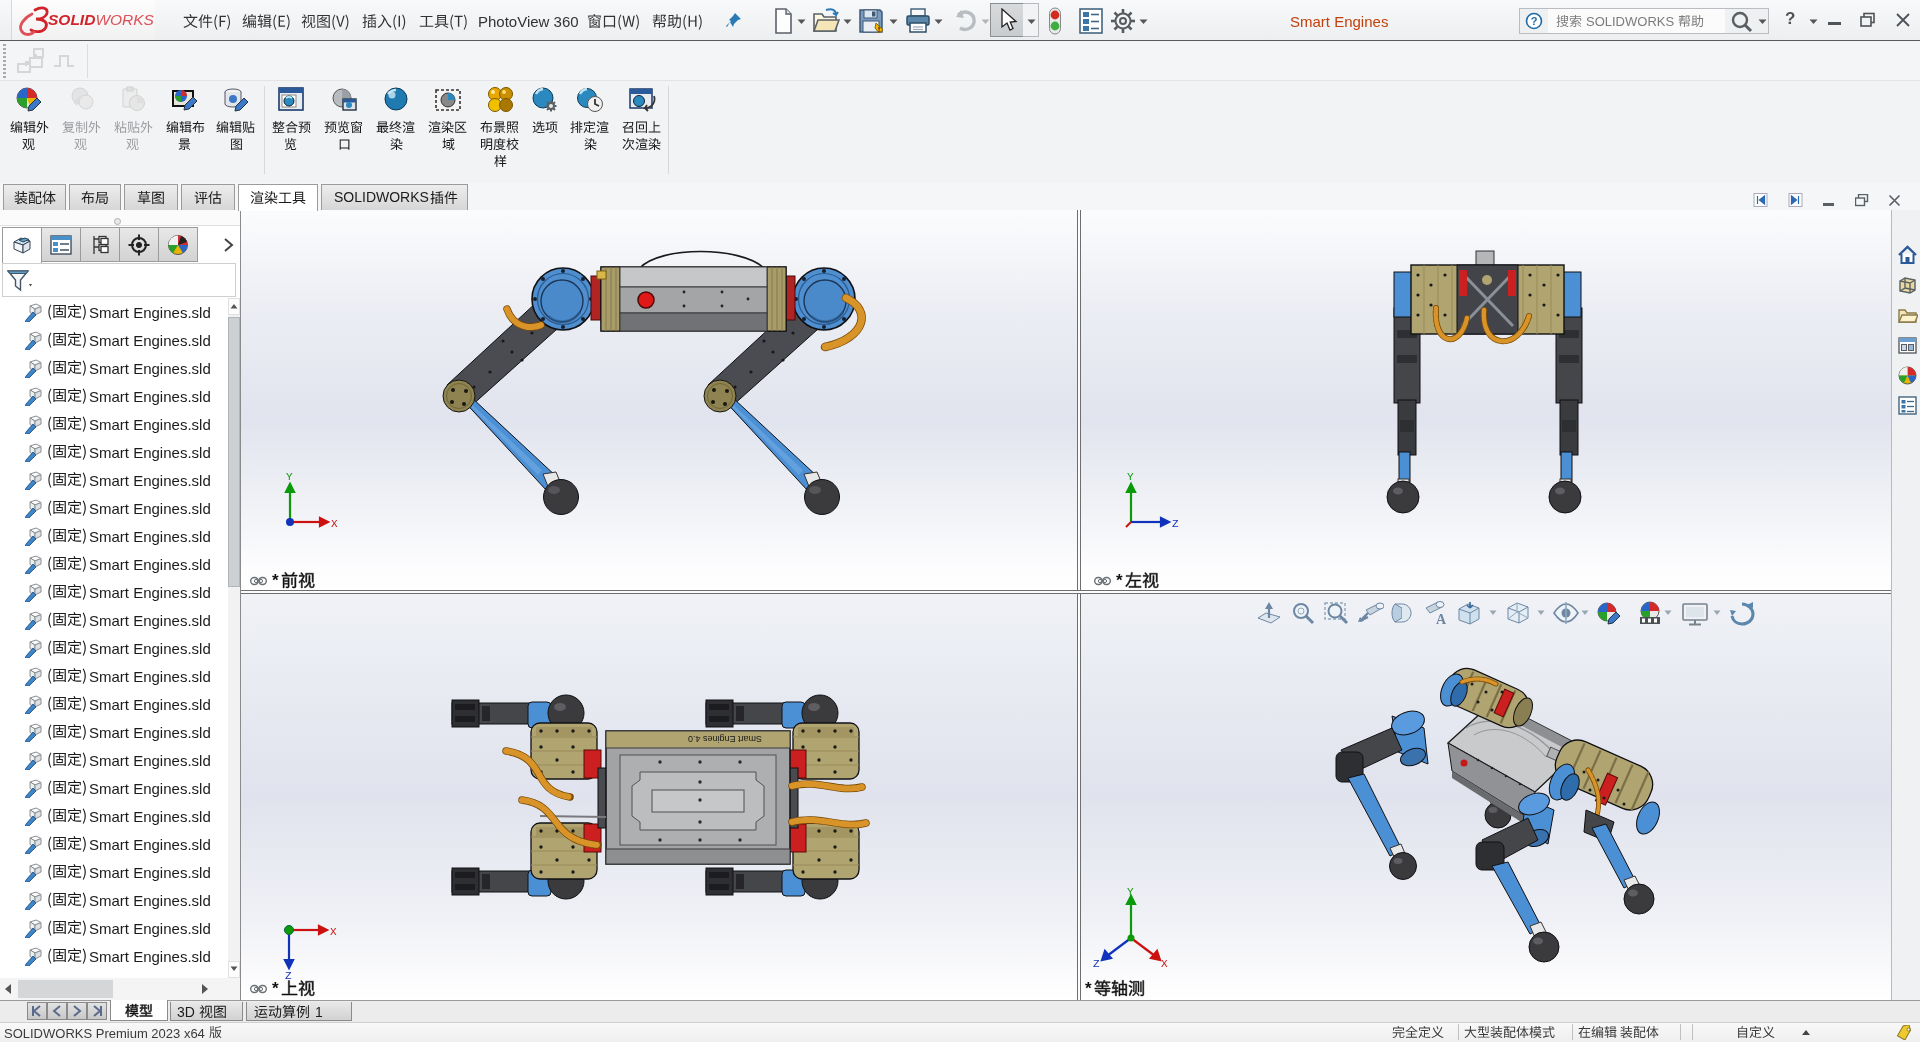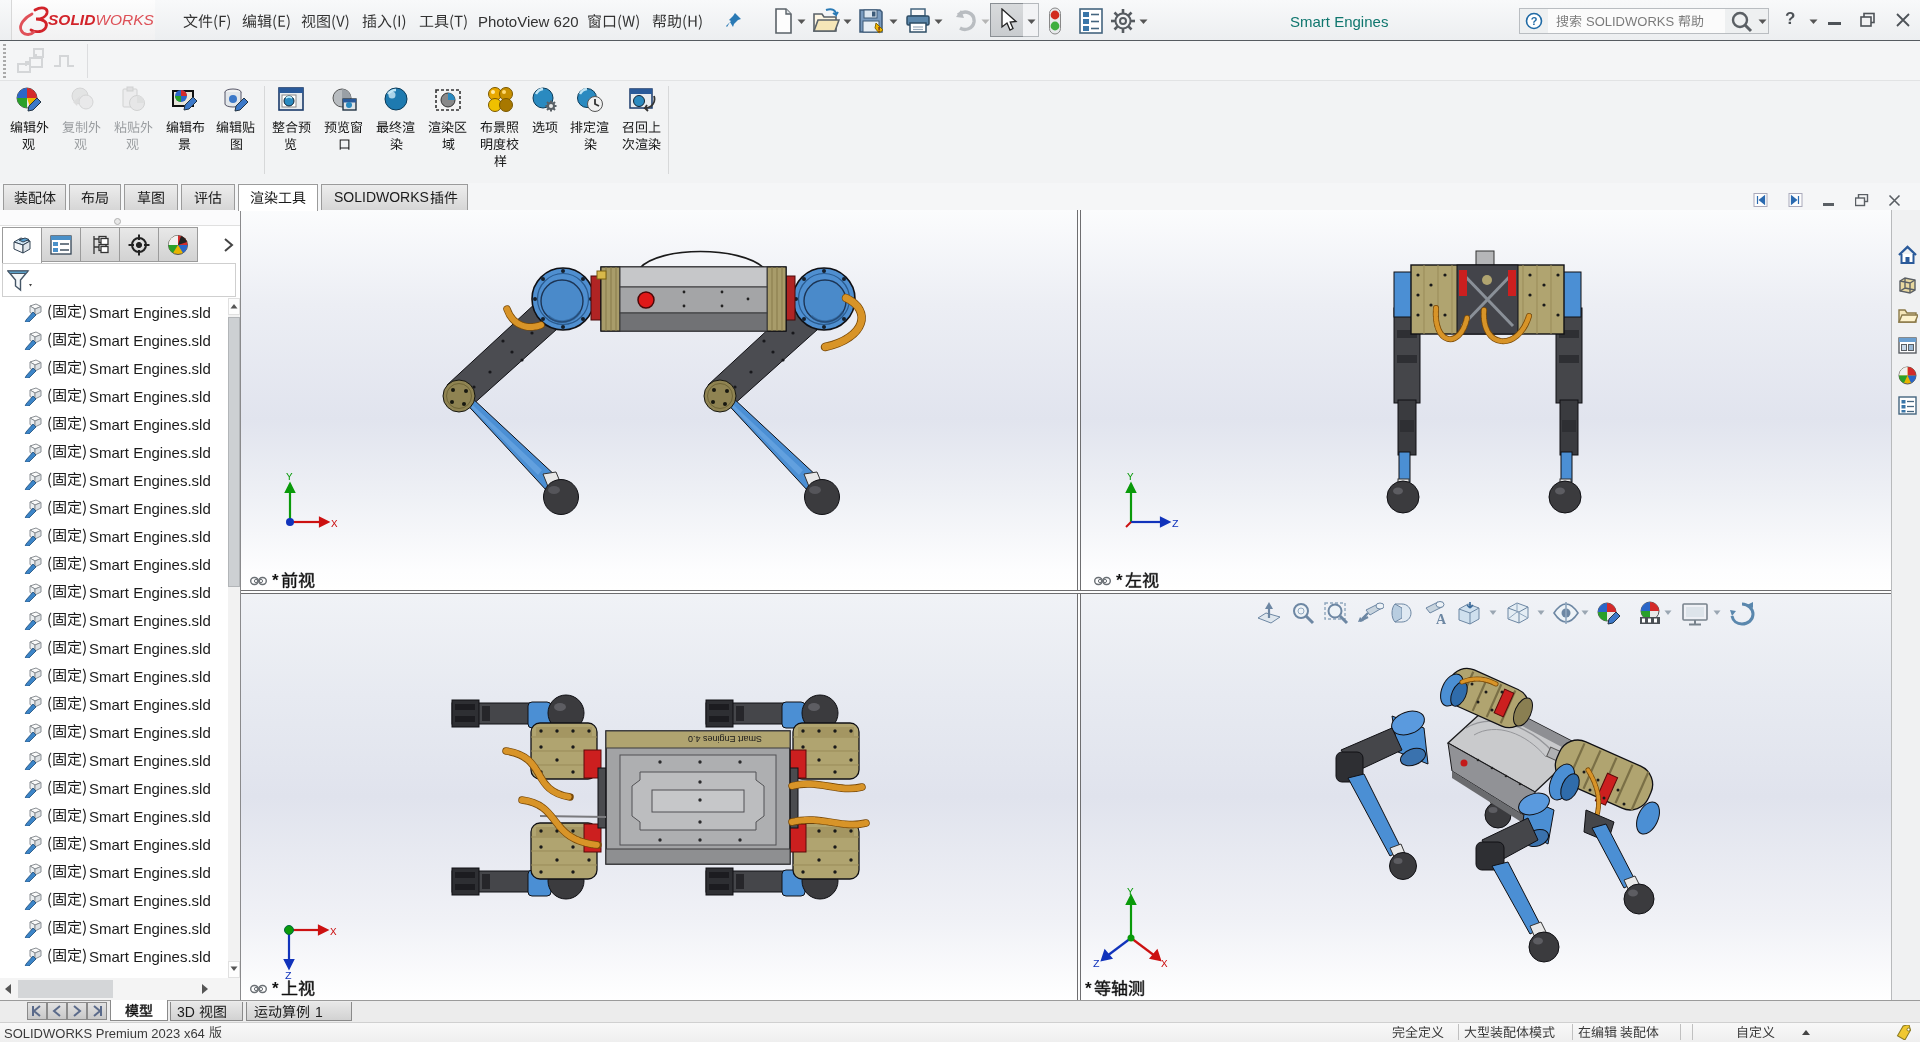--- a/index.html
+++ b/index.html
@@ -28,21 +28,21 @@
     </svg>
     <svg class="ab" style="left:301px;top:13.3px" width="51" height="19">
       <path transform="translate(0,13.8)" d="M6.8 -11.9V-3.9H7.8V-10.9H12.5V-3.9H13.6V-11.9ZM2.3 -12.1C2.9 -11.5 3.4 -10.7 3.7 -10.1L4.6 -10.7C4.3 -11.2 3.8 -12.0 3.2 -12.6ZM9.6 -9.7V-6.8C9.6 -4.5 9.1 -1.6 5.3 0.4C5.5 0.6 5.9 1.0 6.0 1.2C8.3 0.0 9.5 -1.6 10.1 -3.2V-0.3C10.1 0.7 10.5 1.0 11.5 1.0H12.9C14.2 1.0 14.3 0.4 14.5 -2.0C14.2 -2.1 13.8 -2.2 13.5 -2.4C13.5 -0.3 13.4 0.1 12.9 0.1H11.7C11.2 0.1 11.1 0.0 11.1 -0.4V-4.1H10.3C10.6 -5.1 10.6 -6.0 10.6 -6.8V-9.7ZM0.9 -10.0V-9.0H4.6C3.7 -7.1 2.1 -5.2 0.6 -4.2C0.8 -3.9 1.0 -3.4 1.1 -3.1C1.7 -3.5 2.3 -4.0 2.9 -4.6V1.2H3.9V-5.3C4.4 -4.6 5.1 -3.8 5.4 -3.3L6.1 -4.2C5.8 -4.5 4.8 -5.7 4.2 -6.3C4.9 -7.3 5.5 -8.5 6.0 -9.7L5.4 -10.1L5.1 -10.0Z M20.6 -4.2C21.8 -3.9 23.4 -3.4 24.2 -3.0L24.7 -3.8C23.8 -4.1 22.3 -4.6 21.1 -4.9ZM19.1 -2.3C21.2 -2.0 23.8 -1.4 25.2 -0.9L25.7 -1.8C24.3 -2.2 21.7 -2.8 19.6 -3.0ZM16.3 -11.9V1.2H17.3V0.6H27.6V1.2H28.8V-11.9ZM17.3 -0.4V-10.9H27.6V-0.4ZM21.2 -10.6C20.5 -9.4 19.2 -8.2 17.9 -7.5C18.1 -7.3 18.5 -7.0 18.7 -6.8C19.1 -7.1 19.6 -7.4 20.1 -7.8C20.5 -7.4 21.1 -6.9 21.7 -6.5C20.4 -5.9 18.9 -5.5 17.6 -5.2C17.8 -5.0 18.0 -4.5 18.1 -4.3C19.6 -4.6 21.2 -5.2 22.6 -5.9C23.9 -5.3 25.3 -4.8 26.7 -4.4C26.9 -4.7 27.1 -5.1 27.3 -5.3C26.0 -5.5 24.7 -5.9 23.5 -6.5C24.7 -7.2 25.6 -8.1 26.2 -9.1L25.6 -9.5L25.4 -9.4H21.5C21.8 -9.7 22.0 -10.0 22.2 -10.3ZM20.7 -8.4 20.8 -8.5H24.7C24.1 -8.0 23.4 -7.4 22.6 -7.0C21.8 -7.4 21.2 -7.9 20.7 -8.4Z M33.6 2.9 34.4 2.6C33.1 0.4 32.5 -2.1 32.5 -4.7C32.5 -7.2 33.1 -9.7 34.4 -11.9L33.6 -12.3C32.2 -10.0 31.4 -7.6 31.4 -4.7C31.4 -1.7 32.2 0.7 33.6 2.9Z M38.6 0.0H40.2L43.7 -11.0H42.3L40.5 -5.0C40.1 -3.8 39.9 -2.7 39.5 -1.4H39.4C39.0 -2.7 38.7 -3.8 38.3 -5.0L36.5 -11.0H35.1Z M45.2 2.9C46.6 0.7 47.4 -1.7 47.4 -4.7C47.4 -7.6 46.6 -10.0 45.2 -12.3L44.3 -11.9C45.6 -9.7 46.3 -7.2 46.3 -4.7C46.3 -2.1 45.6 0.4 44.3 2.6Z" fill="#333"></path>
     </svg>
     <svg class="ab" style="left:362px;top:13.3px" width="47" height="19">
       <path transform="translate(0,13.8)" d="M11.0 -3.6V-2.7H12.7V-0.6H10.4V-8.0H14.2V-9.1H10.4V-11.0C11.5 -11.1 12.6 -11.3 13.5 -11.6L12.9 -12.5C11.3 -12.0 8.4 -11.7 6.0 -11.5C6.1 -11.3 6.3 -10.9 6.3 -10.6C7.3 -10.7 8.3 -10.7 9.4 -10.8V-9.1H5.5V-8.0H9.4V-0.6H6.9V-2.7H8.7V-3.6H6.9V-5.5C7.5 -5.6 8.2 -5.8 8.8 -6.1L8.2 -7.0C7.6 -6.7 6.7 -6.4 5.9 -6.1V1.2H6.9V0.4H12.7V1.2H13.7V-6.5H11.0V-5.5H12.7V-3.6ZM2.4 -12.6V-9.6H0.8V-8.5H2.4V-5.1L0.6 -4.6L0.8 -3.5L2.4 -4.0V-0.1C2.4 0.1 2.4 0.1 2.2 0.1C2.0 0.1 1.6 0.1 1.1 0.1C1.2 0.4 1.4 0.9 1.4 1.1C2.2 1.1 2.7 1.1 3.0 0.9C3.4 0.8 3.5 0.4 3.5 -0.1V-4.3L5.1 -4.8L5.0 -5.9L3.5 -5.4V-8.5H4.9V-9.6H3.5V-12.6Z M19.4 -11.3C20.4 -10.6 21.2 -9.8 21.8 -8.9C20.9 -4.6 19.0 -1.5 15.6 0.2C15.9 0.4 16.4 0.9 16.6 1.1C19.7 -0.7 21.6 -3.4 22.8 -7.4C24.4 -4.3 25.5 -0.9 28.9 1.1C29.0 0.7 29.3 0.1 29.5 -0.2C24.5 -3.2 24.9 -8.8 20.1 -12.3Z M33.6 2.9 34.4 2.6C33.1 0.4 32.5 -2.1 32.5 -4.7C32.5 -7.2 33.1 -9.7 34.4 -11.9L33.6 -12.3C32.2 -10.0 31.4 -7.6 31.4 -4.7C31.4 -1.7 32.2 0.7 33.6 2.9Z M36.6 0.0H38.0V-11.0H36.6Z M41.0 2.9C42.3 0.7 43.2 -1.7 43.2 -4.7C43.2 -7.6 42.3 -10.0 41.0 -12.3L40.1 -11.9C41.4 -9.7 42.0 -7.2 42.0 -4.7C42.0 -2.1 41.4 0.4 40.1 2.6Z" fill="#333"></path>
     </svg>
     <svg class="ab" style="left:419px;top:13.3px" width="52" height="19">
       <path transform="translate(0,13.8)" d="M0.8 -1.1V0.0H14.3V-1.1H8.1V-9.8H13.5V-10.9H1.6V-9.8H6.8V-1.1Z M24.1 -1.3C25.7 -0.5 27.5 0.5 28.5 1.2L29.4 0.4C28.3 -0.3 26.5 -1.3 24.8 -2.1ZM19.9 -2.0C19.0 -1.2 17.1 -0.2 15.6 0.4C15.9 0.6 16.2 1.0 16.4 1.2C17.9 0.6 19.8 -0.4 21.0 -1.3ZM18.2 -11.9V-3.1H15.8V-2.1H29.3V-3.1H27.0V-11.9ZM19.3 -3.1V-4.5H25.9V-3.1ZM19.3 -8.8H25.9V-7.5H19.3ZM19.3 -9.7V-10.9H25.9V-9.7ZM19.3 -6.7H25.9V-5.4H19.3Z M33.6 2.9 34.4 2.6C33.1 0.4 32.5 -2.1 32.5 -4.7C32.5 -7.2 33.1 -9.7 34.4 -11.9L33.6 -12.3C32.2 -10.0 31.4 -7.6 31.4 -4.7C31.4 -1.7 32.2 0.7 33.6 2.9Z M38.9 0.0H40.3V-9.8H43.6V-11.0H35.5V-9.8H38.9Z M45.5 2.9C46.9 0.7 47.7 -1.7 47.7 -4.7C47.7 -7.6 46.9 -10.0 45.5 -12.3L44.7 -11.9C46.0 -9.7 46.6 -7.2 46.6 -4.7C46.6 -2.1 46.0 0.4 44.7 2.6Z" fill="#333"></path>
     </svg>
-    <div class="ab" style="left:478px;top:13px;font-size:15px;color:#333">PhotoView 620</div>
+    <div class="ab" style="left:478px;top:13px;font-size:15px;color:#333">PhotoView 360</div>
     <svg class="ab" style="left:587px;top:13.3px" width="56" height="19">
       <path transform="translate(0,13.8)" d="M5.6 -10.1C4.4 -9.2 2.7 -8.4 1.3 -8.0L1.9 -7.1C3.4 -7.6 5.1 -8.5 6.4 -9.6ZM8.6 -9.5C10.2 -8.8 12.2 -7.7 13.1 -7.0L13.8 -7.8C12.8 -8.5 10.8 -9.5 9.3 -10.1ZM6.5 -8.6C6.3 -8.1 5.9 -7.5 5.5 -7.1H2.5V1.2H3.6V0.6H11.5V1.1H12.7V-7.1H6.7C7.0 -7.5 7.4 -7.9 7.7 -8.4ZM3.6 -0.3V-6.2H11.5V-0.3ZM5.5 -3.3C6.1 -3.0 6.7 -2.7 7.3 -2.4C6.4 -1.9 5.3 -1.5 4.2 -1.2C4.3 -1.0 4.5 -0.7 4.6 -0.5C5.9 -0.8 7.1 -1.3 8.2 -2.0C9.0 -1.6 9.7 -1.1 10.1 -0.8L10.7 -1.4C10.3 -1.8 9.6 -2.1 8.9 -2.5C9.6 -3.1 10.2 -3.9 10.6 -4.8L10.0 -5.1L9.8 -5.0H6.4C6.6 -5.3 6.7 -5.5 6.8 -5.8L5.9 -5.9C5.6 -5.2 5.0 -4.3 4.1 -3.7C4.3 -3.6 4.6 -3.3 4.8 -3.1C5.2 -3.5 5.6 -3.9 5.9 -4.3H9.3C9.0 -3.8 8.6 -3.3 8.1 -2.9C7.4 -3.3 6.7 -3.6 6.0 -3.9ZM6.4 -12.4C6.6 -12.1 6.8 -11.7 6.9 -11.3H1.2V-9.0H2.3V-10.4H12.7V-9.0H13.8V-11.3H8.3C8.1 -11.8 7.8 -12.3 7.6 -12.7Z M16.9 -11.0V0.8H18.1V-0.4H26.9V0.8H28.1V-11.0ZM18.1 -1.6V-9.9H26.9V-1.6Z M33.6 2.9 34.4 2.6C33.1 0.4 32.5 -2.1 32.5 -4.7C32.5 -7.2 33.1 -9.7 34.4 -11.9L33.6 -12.3C32.2 -10.0 31.4 -7.6 31.4 -4.7C31.4 -1.7 32.2 0.7 33.6 2.9Z M37.8 0.0H39.4L41.1 -6.6C41.2 -7.5 41.5 -8.3 41.6 -9.1H41.7C41.9 -8.3 42.0 -7.5 42.2 -6.6L43.9 0.0H45.6L47.8 -11.0H46.5L45.3 -5.0C45.1 -3.8 44.9 -2.6 44.7 -1.4H44.6C44.4 -2.6 44.1 -3.8 43.9 -5.0L42.3 -11.0H41.1L39.5 -5.0C39.3 -3.8 39.0 -2.6 38.8 -1.4H38.7C38.5 -2.6 38.3 -3.8 38.0 -5.0L36.9 -11.0H35.5Z M49.7 2.9C51.1 0.7 51.9 -1.7 51.9 -4.7C51.9 -7.6 51.1 -10.0 49.7 -12.3L48.9 -11.9C50.2 -9.7 50.8 -7.2 50.8 -4.7C50.8 -2.1 50.2 0.4 48.9 2.6Z" fill="#333"></path>
     </svg>
     <svg class="ab" style="left:652px;top:13.3px" width="54" height="19">
       <path transform="translate(0,13.8)" d="M4.1 -12.6V-11.4H1.0V-10.5H4.1V-9.4H1.3V-8.5H4.1V-8.2C4.1 -7.9 4.1 -7.6 4.0 -7.3H0.8V-6.4H3.6C3.1 -5.8 2.3 -5.1 1.0 -4.7C1.3 -4.5 1.6 -4.1 1.8 -3.9C3.5 -4.5 4.4 -5.5 4.8 -6.4H8.1V-7.3H5.2C5.2 -7.6 5.2 -7.9 5.2 -8.2V-8.5H7.7V-9.4H5.2V-10.5H8.0V-11.4H5.2V-12.6ZM8.8 -12.0V-4.5H9.8V-11.0H12.4C12.0 -10.3 11.5 -9.6 11.0 -8.9C12.3 -8.2 12.8 -7.5 12.8 -7.0C12.8 -6.7 12.7 -6.5 12.4 -6.3C12.3 -6.3 12.0 -6.2 11.8 -6.2C11.4 -6.2 10.8 -6.2 10.2 -6.3C10.4 -6.0 10.5 -5.6 10.6 -5.3C11.1 -5.3 11.8 -5.3 12.3 -5.3C12.6 -5.4 12.9 -5.4 13.2 -5.6C13.7 -5.8 13.9 -6.3 13.9 -6.9C13.9 -7.6 13.5 -8.3 12.2 -9.1C12.8 -9.9 13.5 -10.8 14.1 -11.5L13.3 -12.0L13.1 -12.0ZM2.2 -3.9V0.4H3.4V-2.9H6.9V1.2H8.0V-2.9H11.8V-0.9C11.8 -0.7 11.8 -0.6 11.5 -0.6C11.3 -0.6 10.4 -0.6 9.4 -0.6C9.6 -0.3 9.8 0.1 9.8 0.4C11.1 0.4 11.9 0.4 12.4 0.2C12.8 0.0 13.0 -0.3 13.0 -0.8V-3.9H8.0V-5.1H6.9V-3.9Z M24.5 -12.6C24.5 -11.4 24.5 -10.3 24.5 -9.2H22.0V-8.1H24.4C24.2 -4.5 23.4 -1.4 20.6 0.4C20.8 0.6 21.2 1.0 21.4 1.2C24.4 -0.8 25.3 -4.2 25.5 -8.1H27.8C27.7 -2.6 27.6 -0.6 27.2 -0.2C27.0 0.0 26.9 0.1 26.6 0.1C26.3 0.1 25.5 0.0 24.6 -0.0C24.8 0.3 25.0 0.8 25.0 1.1C25.8 1.1 26.6 1.1 27.1 1.1C27.5 1.0 27.9 0.9 28.1 0.5C28.6 -0.1 28.8 -2.3 28.9 -8.6C28.9 -8.8 28.9 -9.2 28.9 -9.2H25.5C25.6 -10.3 25.6 -11.4 25.6 -12.6ZM15.5 -1.4 15.7 -0.3C17.5 -0.7 20.0 -1.3 22.4 -1.8L22.3 -2.9L21.5 -2.7V-11.9H16.6V-1.6ZM17.6 -1.8V-4.4H20.4V-2.4ZM17.6 -7.6H20.4V-5.4H17.6ZM17.6 -8.6V-10.8H20.4V-8.6Z M33.6 2.9 34.4 2.6C33.1 0.4 32.5 -2.1 32.5 -4.7C32.5 -7.2 33.1 -9.7 34.4 -11.9L33.6 -12.3C32.2 -10.0 31.4 -7.6 31.4 -4.7C31.4 -1.7 32.2 0.7 33.6 2.9Z M36.6 0.0H38.0V-5.2H43.1V0.0H44.5V-11.0H43.1V-6.4H38.0V-11.0H36.6Z M47.5 2.9C48.9 0.7 49.7 -1.7 49.7 -4.7C49.7 -7.6 48.9 -10.0 47.5 -12.3L46.6 -11.9C47.9 -9.7 48.6 -7.2 48.6 -4.7C48.6 -2.1 47.9 0.4 46.6 2.6Z" fill="#333"></path>
     </svg>
     <svg class="ab" style="left:725px;top:11px" width="18" height="18" viewBox="0 0 18 18">
 <path d="M10 2 L16 8 L13 9 L9 13 L8 16 L5 11 L2 16 L1 15 L6 10 L4 9 L8 5 Z" fill="#2a7ab5"></path>
     </svg>
     <svg class="ab" style="left:770px;top:8px" width="26" height="26" viewBox="0 0 26 26">
@@ -122,21 +122,21 @@
 <line x1="4.5" y1="4.5" x2="7.3" y2="7.3"></line>
           <line x1="18.7" y1="18.7" x2="21.5" y2="21.5"></line>
           <line x1="4.5" y1="21.5" x2="7.3" y2="18.7"></line>
           <line x1="18.7" y1="7.3" x2="21.5" y2="4.5"></line>
         </g>
       </g>
     </svg>
     <svg class="ab" style="left:1139px;top:19px" width="9" height="6" viewBox="0 0 9 6">
       <path d="M0.5 0.5 L4.5 5 L8.5 0.5 Z" fill="#555"></path>
     </svg>
-    <div class="ab" style="left:1290px;top:13px;font-size:15px;color:#0f766e">Smart Engines</div>
+    <div class="ab" style="left:1290px;top:13px;font-size:15px;color:#c2410c">Smart Engines</div>
     <div class="ab" style="left:1519px;top:8px;width:250px;height:26px;background:#eef0f1;border:1px solid #b9bdc1"></div>
 <svg class="ab" style="left:1525px;top:12px" width="18" height="18" viewBox="0 0 18 18">
       <circle cx="9" cy="9" r="7.5" fill="#fff" stroke="#1f6aa5" stroke-width="1.6"></circle>
       <text x="9" y="13" font-size="11" font-weight="bold" fill="#1f6aa5" text-anchor="middle" font-family="Liberation Sans">?</text>
     </svg>
 <div class="ab" style="left:1548px;top:9px;width:177px;height:24px;background:#fbfbfb"></div>
     <svg class="ab" style="left:1556px;top:14.3px" width="28" height="17">
       <path transform="translate(0,12.0)" d="M2.2 -10.9V-8.3H0.6V-7.4H2.2V-4.6L0.5 -4.0L0.8 -3.1L2.2 -3.6V-0.2C2.2 0.0 2.1 0.0 1.9 0.0C1.8 0.1 1.3 0.1 0.8 0.0C1.0 0.3 1.1 0.7 1.1 1.0C1.9 1.0 2.4 0.9 2.7 0.8C3.0 0.6 3.1 0.4 3.1 -0.2V-4.0L4.5 -4.5L4.4 -5.4L3.1 -4.9V-7.4H4.4V-8.3H3.1V-10.9ZM4.9 -3.8V-2.9H5.5L5.4 -2.9C6.0 -2.0 6.7 -1.3 7.6 -0.7C6.5 -0.2 5.2 0.1 4.0 0.3C4.1 0.5 4.3 0.8 4.4 1.1C5.8 0.8 7.2 0.4 8.5 -0.2C9.5 0.4 10.7 0.8 11.9 1.0C12.1 0.8 12.3 0.4 12.5 0.2C11.4 0.0 10.3 -0.3 9.4 -0.7C10.4 -1.4 11.3 -2.3 11.8 -3.5L11.3 -3.8L11.1 -3.8H8.9V-5.0H11.9V-9.9H9.4V-9.0H11.0V-7.8H9.5V-7.1H11.0V-5.8H8.9V-10.9H8.0V-5.8H5.9V-7.1H7.4V-7.8H5.9V-9.0C6.6 -9.2 7.3 -9.5 7.9 -9.8L7.2 -10.5C6.7 -10.1 5.8 -9.8 5.1 -9.5V-5.0H8.0V-3.8ZM10.5 -2.9C10.0 -2.2 9.3 -1.6 8.5 -1.1C7.6 -1.6 6.9 -2.2 6.4 -2.9Z M21.2 -1.4C22.3 -0.8 23.7 0.2 24.4 0.8L25.2 0.2C24.5 -0.4 23.0 -1.3 22.0 -1.8ZM16.8 -1.8C16.0 -1.1 14.9 -0.3 13.8 0.1C14.0 0.3 14.4 0.6 14.5 0.8C15.6 0.3 16.8 -0.6 17.7 -1.4ZM15.5 -4.1C15.7 -4.2 16.1 -4.3 18.5 -4.4C17.4 -3.9 16.5 -3.5 16.1 -3.4C15.3 -3.1 14.8 -2.9 14.3 -2.8C14.4 -2.6 14.5 -2.2 14.6 -2.0C14.9 -2.1 15.4 -2.2 19.2 -2.4V-0.1C19.2 0.0 19.2 0.1 19.0 0.1C18.8 0.1 18.1 0.1 17.3 0.1C17.4 0.3 17.6 0.7 17.6 1.0C18.6 1.0 19.2 1.0 19.6 0.8C20.1 0.7 20.2 0.4 20.2 -0.1V-2.5L23.4 -2.7C23.7 -2.3 24.0 -1.9 24.2 -1.6L25.0 -2.2C24.4 -2.9 23.3 -4.0 22.3 -4.7L21.6 -4.3C22.0 -4.0 22.3 -3.7 22.7 -3.3L17.0 -3.0C18.9 -3.7 20.7 -4.6 22.5 -5.6L21.7 -6.2C21.2 -5.9 20.6 -5.5 19.9 -5.2L17.0 -5.0C17.9 -5.4 18.8 -6.0 19.6 -6.6L19.2 -6.9H24.2V-5.3H25.2V-7.7H20.0V-8.9H25.0V-9.8H20.0V-10.9H19.0V-9.8H14.0V-8.9H19.0V-7.7H13.9V-5.3H14.8V-6.9H18.6C17.7 -6.1 16.6 -5.5 16.2 -5.3C15.8 -5.1 15.5 -5.0 15.3 -5.0C15.4 -4.8 15.5 -4.3 15.5 -4.1Z" fill="#7b7b7b"></path>
     </svg>
     <div class="ab" style="left:1586px;top:14px;font-size:13px;color:#7b7b7b">SOLIDWORKS</div>

